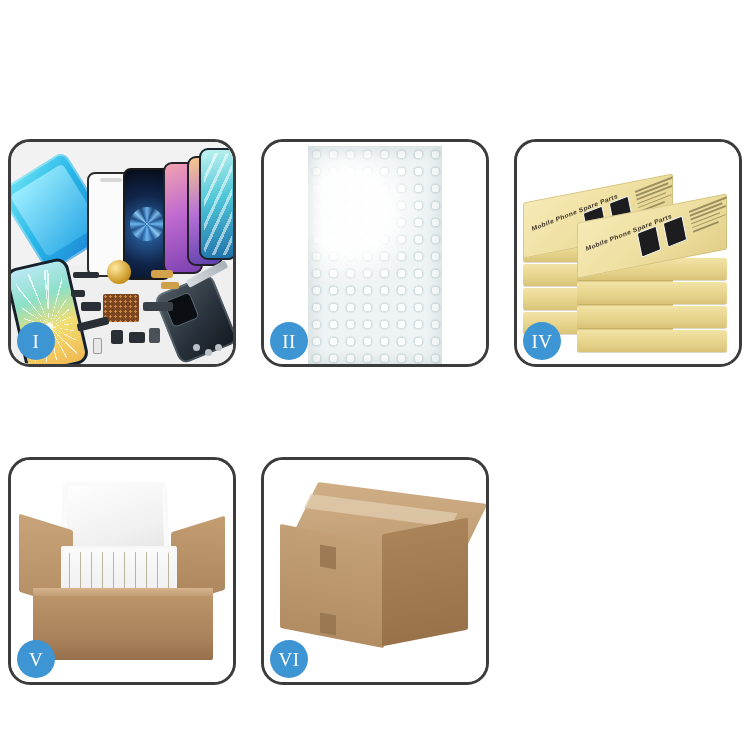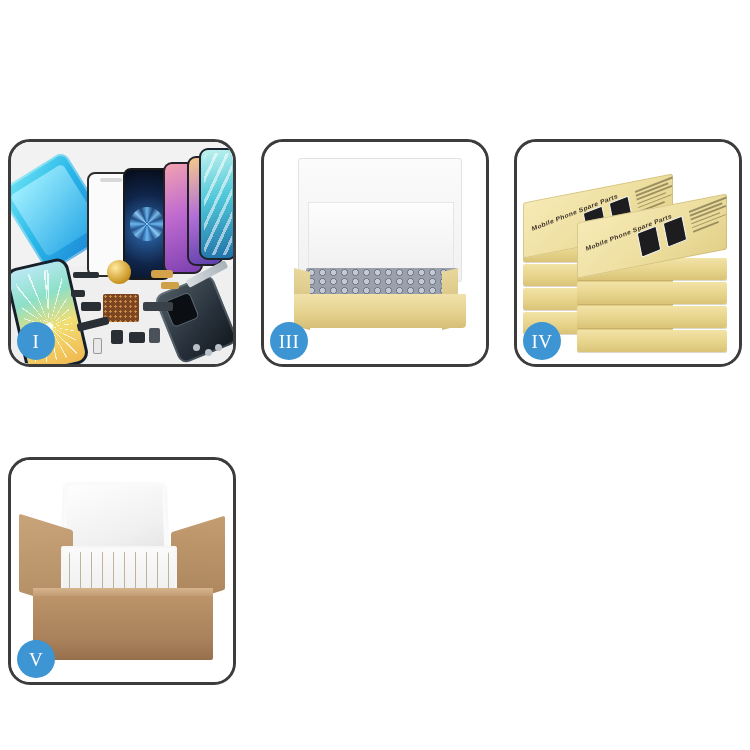--- a/index.html
+++ b/index.html
@@ -398,32 +398,35 @@
         <div class="tweezer"></div>
         <div class="screws">
             <span></span>
             <span></span>
             <span></span>
           </div>
       </div>
       <div class="badge">I</div>
     </div>
 
-
     <div class="panel">
-      <div class="panel-inner p3">
-        <div class="box3-lid"></div>
-        <div class="box3-foam"></div>
-        <div class="box3-bubbles"></div>
-        <div class="box3-side-l"></div>
-        <div class="box3-side-r"></div>
-        <div class="box3-front"></div>
+      <div class="panel-inner p2">
+        <div class="lcd">
+          <div class="lcd-dot"></div>
+        </div>
+        <div class="flex-cable"></div>
+        <div class="flex-conn"></div>
+        <div class="flex-foot"></div>
+        <div class="gold-tab l"></div>
+        <div class="gold-tab r"></div>
+        <div class="bubblebag"></div>
       </div>
-      <div class="badge">III</div>
+      <div class="badge">II</div>
     </div>
+
 
     <div class="panel">
       <div class="panel-inner p4">
         <div class="stack">
 
           <div class="sbox left" style="top:150px;"></div>
           <div class="sbox left" style="top:126px;"></div>
           <div class="sbox left" style="top:102px;"></div>
           <div class="sbox left" style="top:78px;"></div>
           <div class="sbox-top" style="left:2px; top:26px;">
@@ -469,15 +472,26 @@
         <div class="flap-l"></div>
         <div class="flap-r"></div>
         <div class="foam-body"></div>
         <div class="yellow-stack"></div>
         <div class="carton-top-edge"></div>
         <div class="carton-front"></div>
       </div>
       <div class="badge">V</div>
     </div>
 
+    <div class="panel">
+      <div class="panel-inner p6">
+        <div class="c6-top"></div>
+        <div class="c6-tape"></div>
+        <div class="c6-left"></div>
+        <div class="c6-right"></div>
+        <div class="c6-seam-a"></div>
+        <div class="c6-seam-b"></div>
+      </div>
+      <div class="badge">VI</div>
+    </div>
 
   </div>
 </div>
 
 </body></html>

